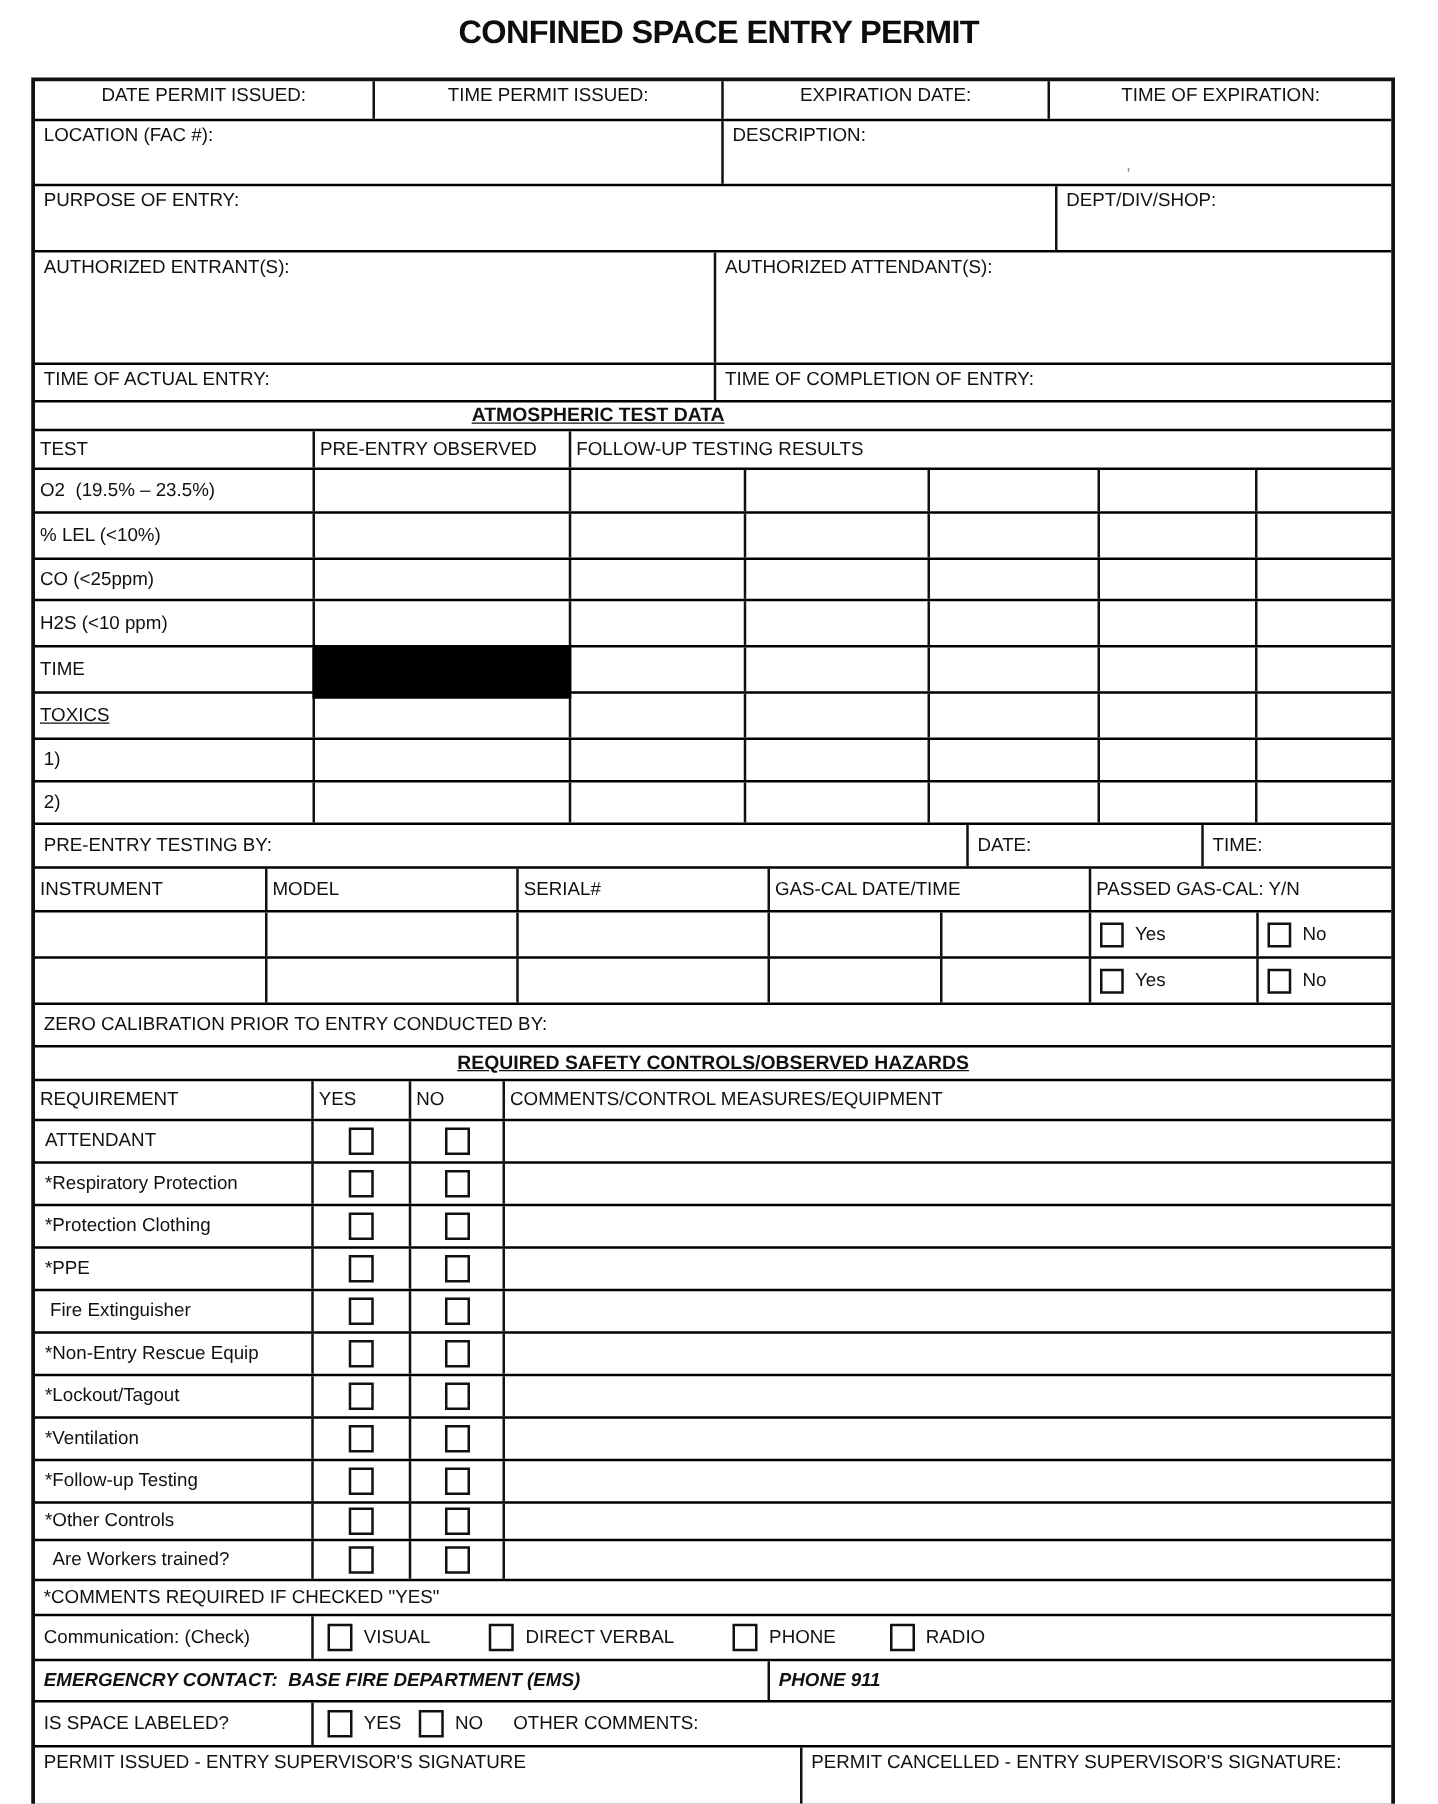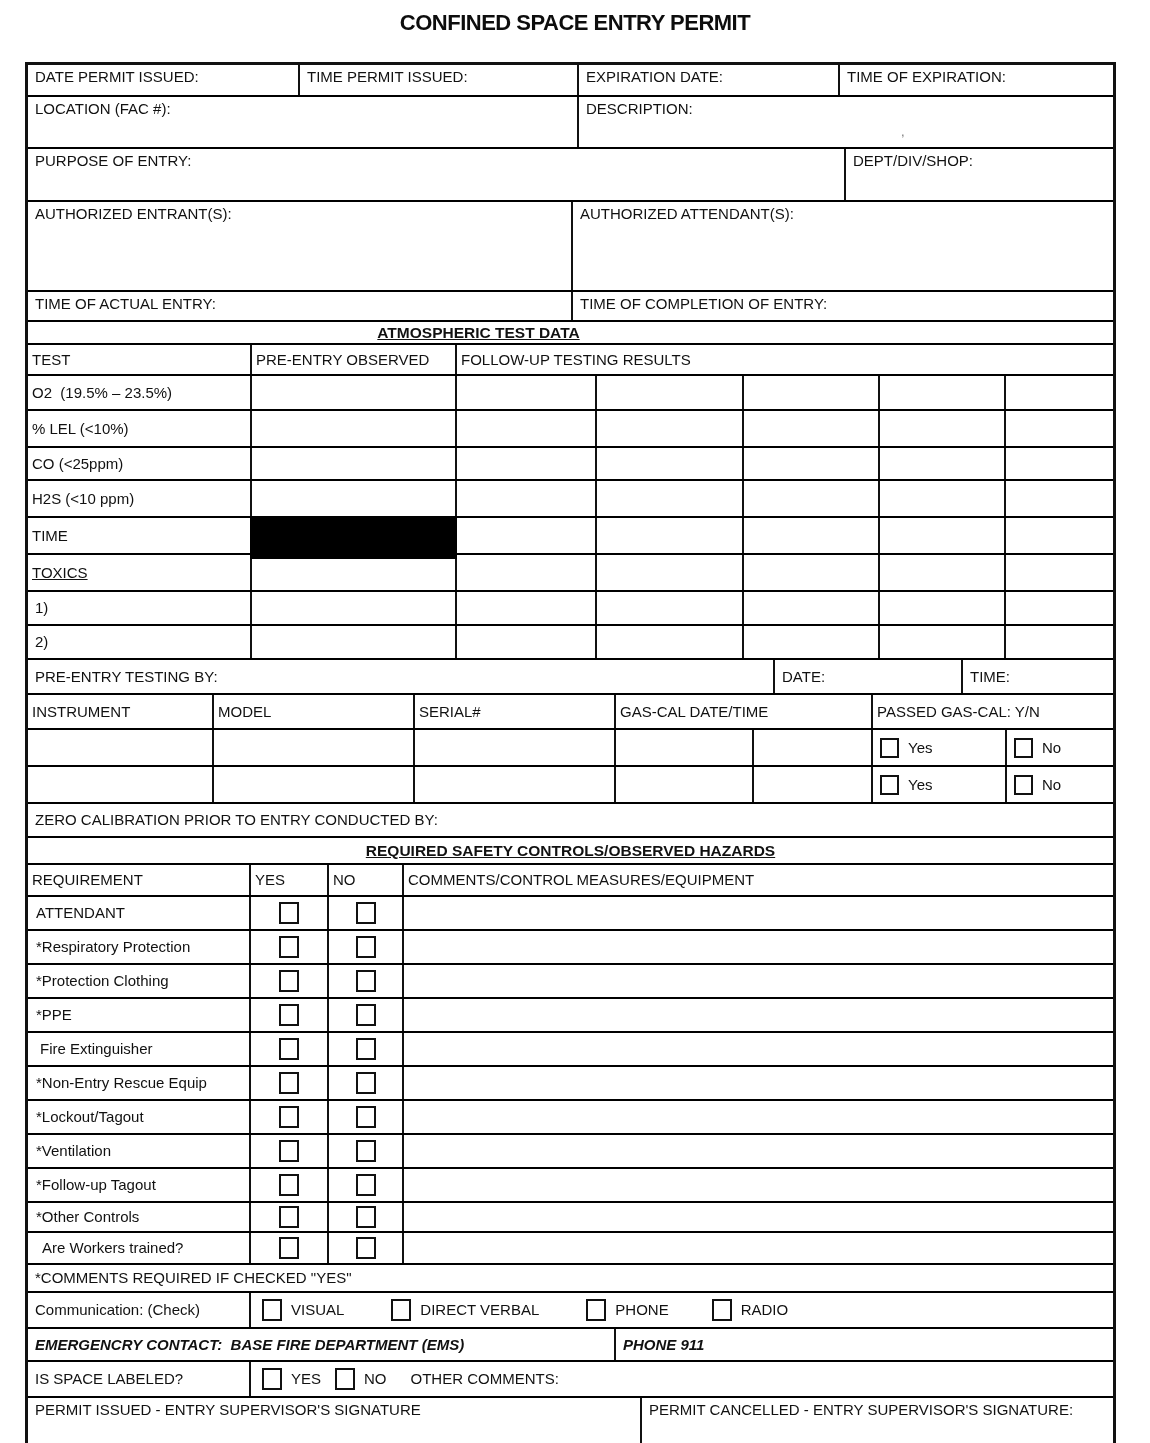--- a/index.html
+++ b/index.html
@@ -1,20 +1,20 @@
 <!DOCTYPE html>
 <html><head>
 <meta charset="utf-8">
 <style>
   html,body{margin:0;padding:0;background:#ffffff;}
   body{width:1150px;height:1443px;position:relative;font-family:"Liberation Sans",sans-serif;color:#111;}
-  .page-title{position:absolute;top:10px;left:0;width:100%;text-align:center;font-size:22px;font-weight:700;letter-spacing:-0.5px;color:#0d0d0d;}
+  .page-title{position:absolute;top:10px;left:0;width:100%;text-align:center;font-size:26px;font-weight:700;letter-spacing:-0.5px;color:#0d0d0d;}
   .form{position:absolute;left:25px;top:62px;width:1085px;border:3px solid #111;background:#fff;}
   .row{display:flex;border-top:2px solid #000000;align-items:stretch;}
-  .row:first-child{border-top:none;}
+  .row:first-child{border-top:none;text-align:center;}
   .c{box-sizing:border-box;border-left:2px solid #111;padding:3px 7px;font-size:15px;line-height:1.15;position:relative;overflow:visible;}
   .c:first-child{border-left:none;}
   .mid{display:flex;align-items:center;justify-content:flex-start;text-align:center;padding:2px 4px;}
   .vmid{display:flex;align-items:center;}
   .bi{font-weight:700;font-style:italic;}
   .ul{text-decoration:underline;}
   .sec{display:flex;align-items:center;justify-content:center;font-weight:700;font-size:15.5px;}
   .cb{display:inline-block;width:20px;height:22px;border:2px solid #111;background:#fff;box-sizing:border-box;flex:0 0 auto;}
   .cb.sm{width:19px;height:20px;}
   .cbl{margin-left:9px;font-size:15px;}
@@ -354,21 +354,21 @@
     <div class="c cbcell" style="width:78px">
         <span class="cb"></span>
       </div>
     <div class="c cbcell" style="width:75px">
         <span class="cb"></span>
       </div>
     <div class="c" style="width:711px"></div>
   </div>
   <div class="row" style="height:32px">
     <div class="c reqcell" style="width:221px">
-        <span>*Follow-up Tagout</span>
+        <span>*Follow-up Testing</span>
       </div>
     <div class="c cbcell" style="width:78px">
         <span class="cb"></span>
       </div>
     <div class="c cbcell" style="width:75px">
         <span class="cb"></span>
       </div>
     <div class="c" style="width:711px"></div>
   </div>
   <div class="row" style="height:28px">

